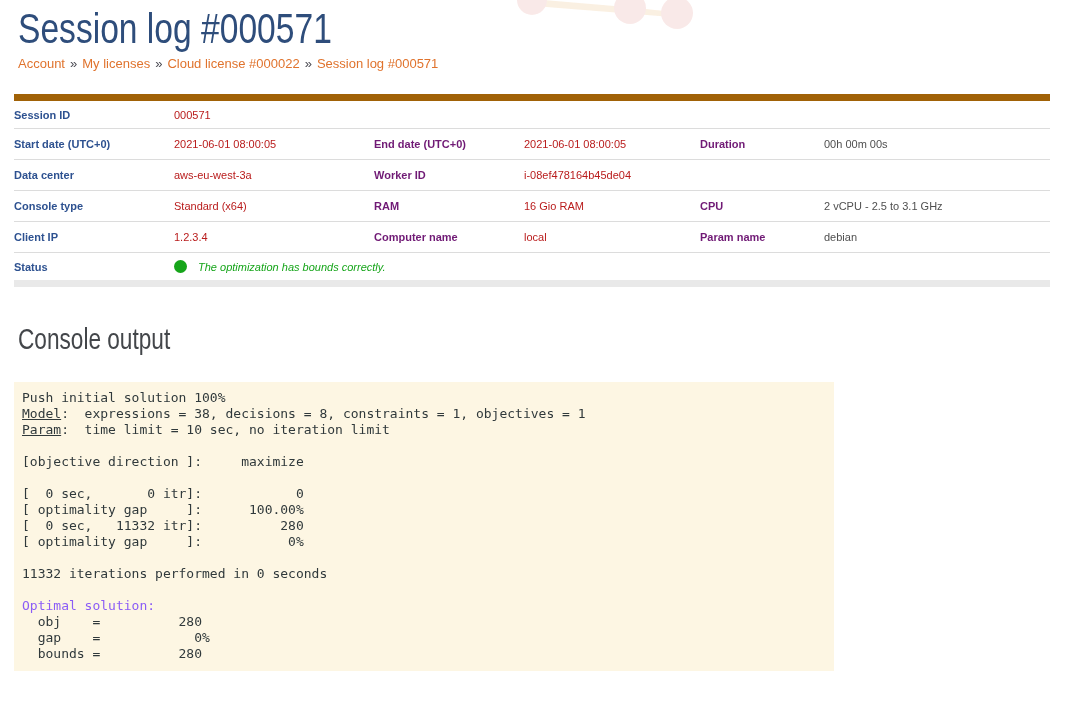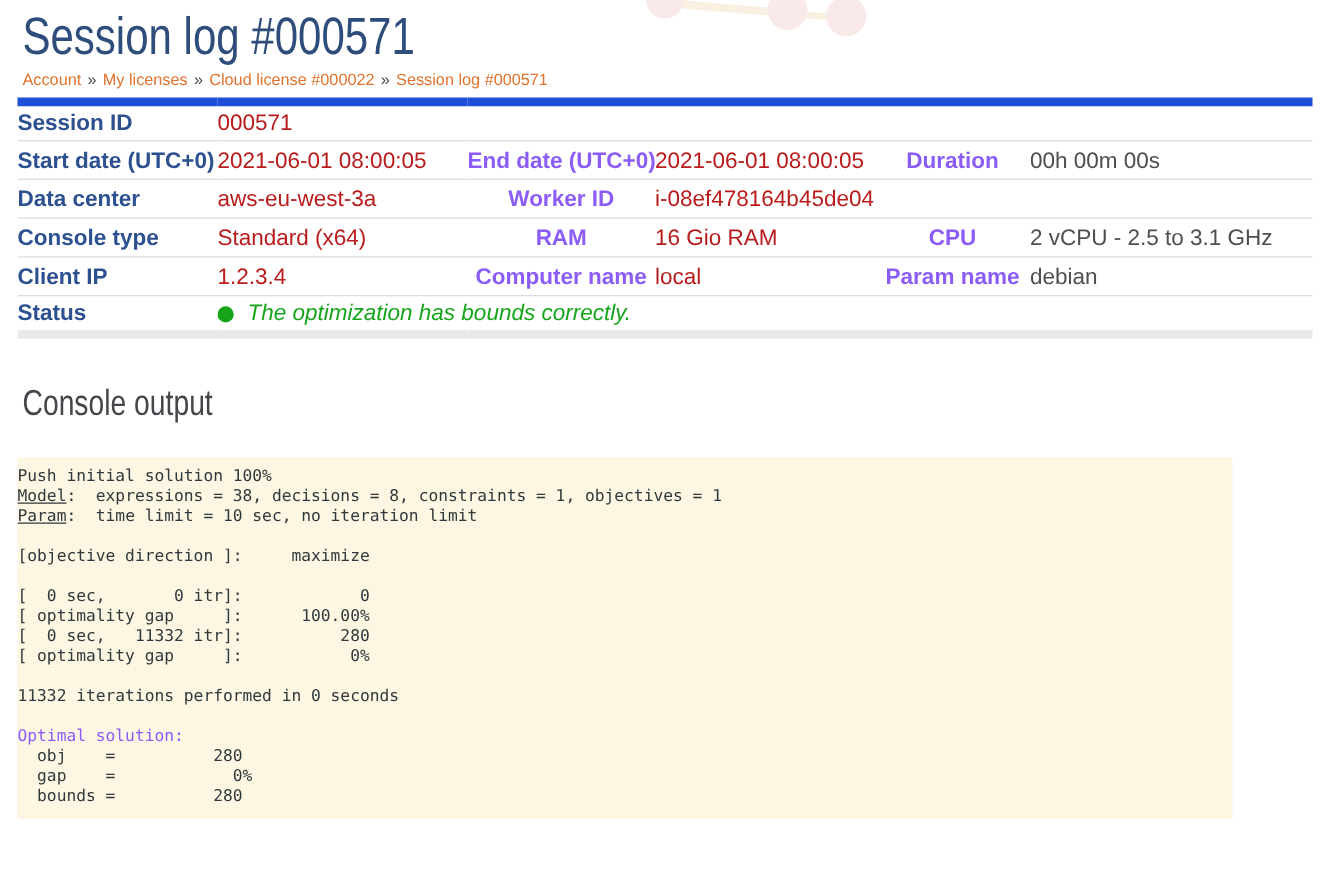--- a/index.html
+++ b/index.html
@@ -27,55 +27,55 @@
   }
   .crumbs {
     margin: 4px 0 4px 4px;
     font-size: 13px; line-height: 15px; color: #4a4a52;
     white-space: nowrap;
   }
   .crumbs a { color: #e0732d; text-decoration: none; cursor: pointer; }
   .crumbs .sep { color: #4a4a52; margin: 0 5px; }
 
   table.session {
-    margin-top: 7px;
+    margin-top: 23px;
     width: 1036px;
     border-collapse: collapse;
-    border-top: 7px solid #1d4ed8;
+    border-top: 7px solid #a16207;
     border-bottom: 7px solid #e9e9e9;
-    font-size: 18px;
+    font-size: 11px;
     table-layout: fixed;
   }
   table.session td { height: 31px; padding: 0; vertical-align: middle; overflow: hidden; white-space: nowrap; }
   table.session tr + tr td { border-top: 1px solid #dcdcdc; }
   td.lbl  { font-weight: bold; color: #2d5190; padding-left: 12px; }
-  td.lblr { font-weight: bold; color: #8b5cf6; text-align: center; padding-right: 14px; }
+  td.lblr { font-weight: bold; color: #701a75; text-align: left; padding-right: 14px; }
   td.val  { color: #b91c1c; padding-left: 11px; }
   td.val6 { color: #4f4f4f; padding-left: 14px; }
   .status-cell { padding-left: 9px; color: #16a51a; font-style: italic; }
   .dot {
     display: inline-block; width: 13px; height: 13px; border-radius: 50%;
     background: #16a51a; margin-right: 11px; vertical-align: -2px;
   }
 
   h2.console-title {
     margin: 36px 0 0 4px;
     font-size: 29px; line-height: 32px; font-weight: 300;
     color: #43464a;
     transform: scaleX(0.78); transform-origin: left top;
     white-space: nowrap;
   }
   pre.console {
     margin: 27px 0 0 0;
-    width: 972px; height: 289px;
+    width: 820px; height: 289px;
     background: #fdf6e3;
     color: #30393b;
     font-family: "DejaVu Sans Mono", "Liberation Mono", monospace;
     font-size: 13px; line-height: 16px;
-    padding: 8px 8px 9px 0;
+    padding: 8px 8px 9px 8px;
     white-space: pre; overflow: hidden;
   }
   pre.console .und { text-decoration: underline; }
   pre.console .teal { color: #8b5cf6; }
 </style>
 </head>
 <body>
 
 <div class="content">
 

